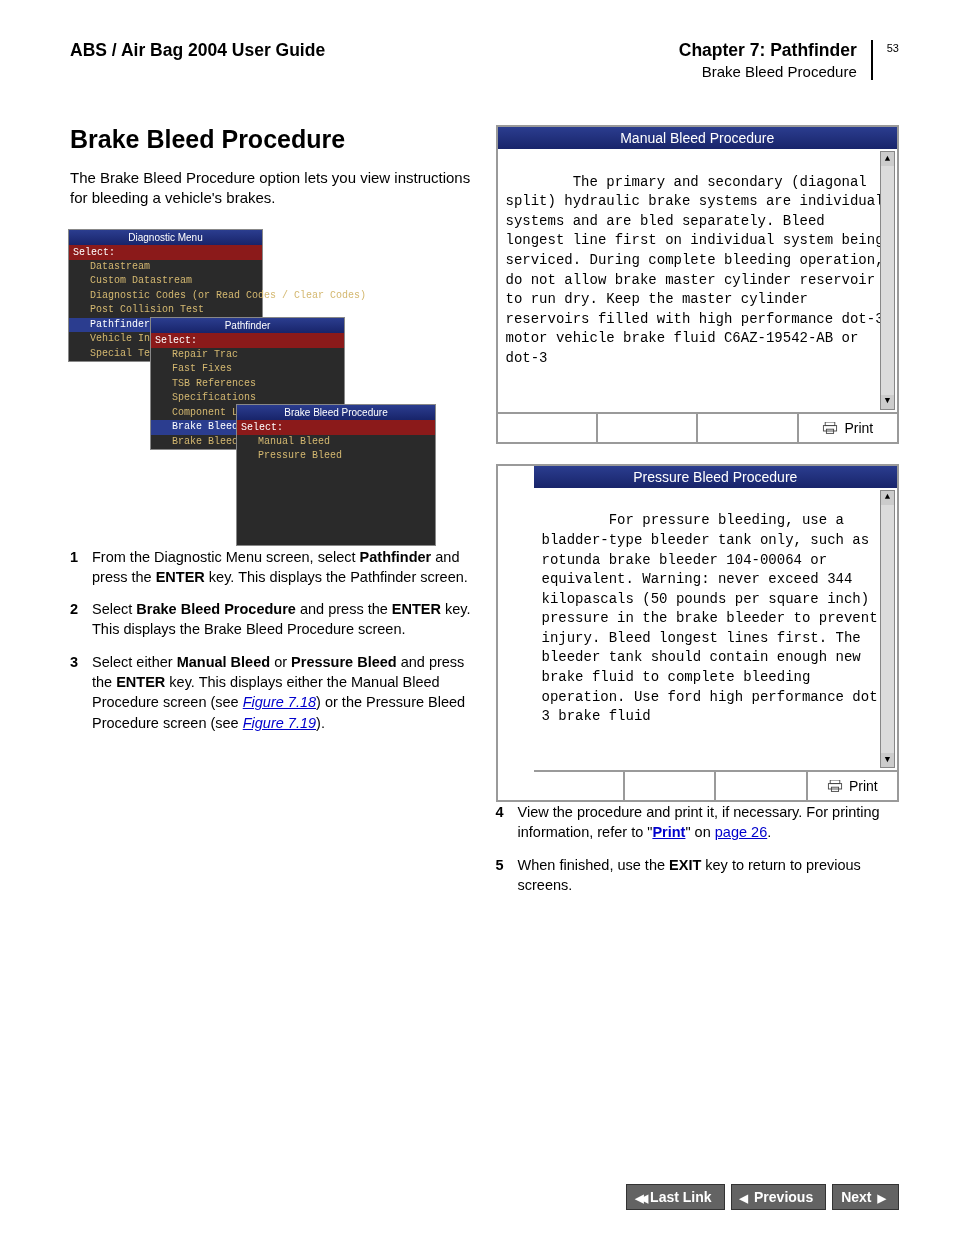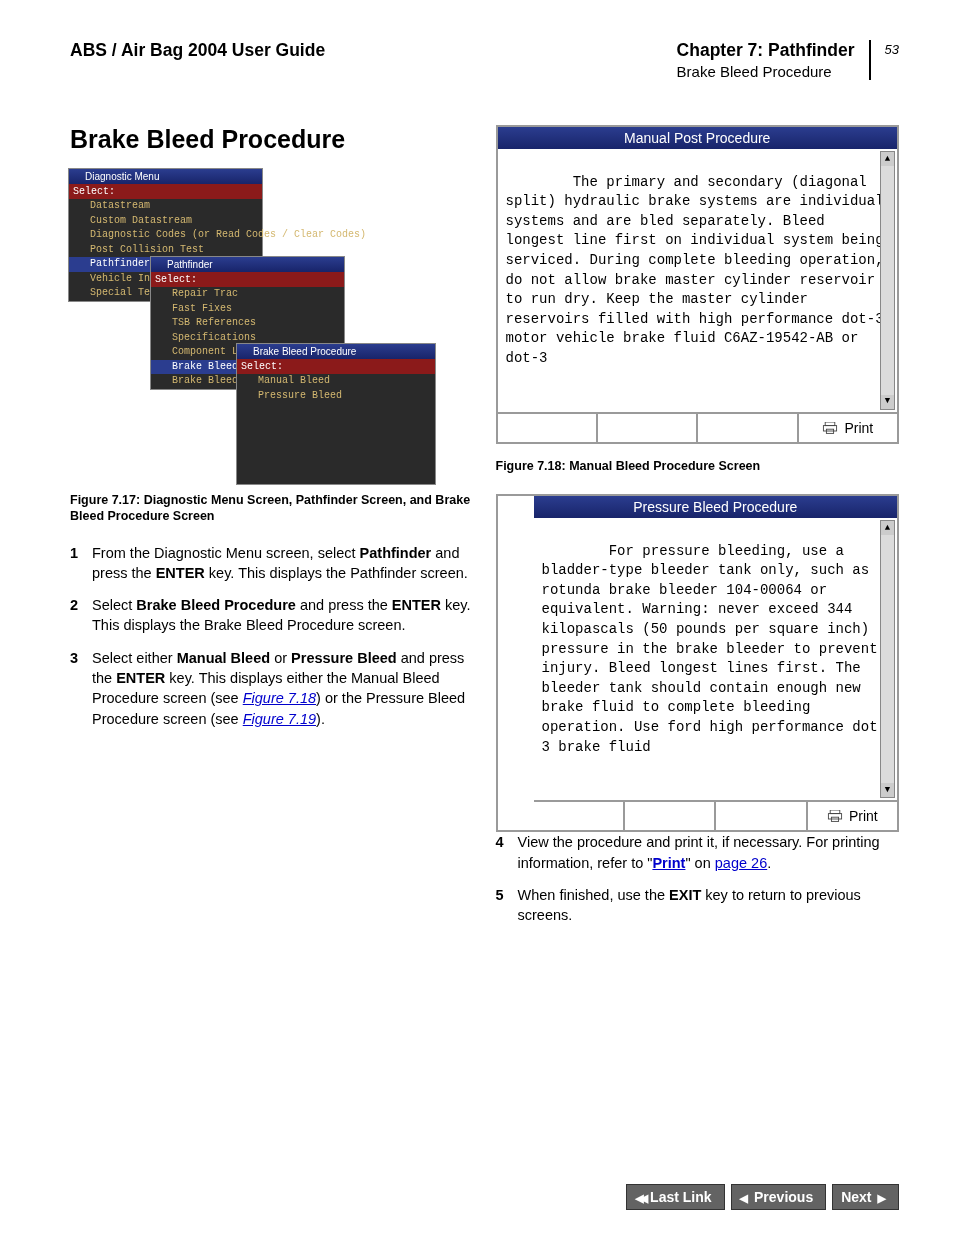--- a/index.html
+++ b/index.html
@@ -8,44 +8,45 @@
     color: #000;
     background: #fff;
     width: 954px;
     height: 1235px;
     position: relative;
     padding: 40px 55px 0 70px;
   }
   .headerbar { display: flex; align-items: flex-start; margin-bottom: 45px; }
   .header-left { flex: 1; font-weight: bold; font-size: 17.5px; }
   .header-right {
+    text-align: right;
     border-right: 2px solid #000;
     padding-right: 14px;
   }
   .chapter { font-weight: bold; font-size: 17.5px; }
   .subchap { font-size: 15px; margin-top: 2px; }
-  .page-num { font-size: 13px; margin-left: 14px; padding-top: 2px; font-style: italic; }
+  .page-num { font-size: 11px; margin-left: 14px; padding-top: 2px; }
   .columns { display: flex; gap: 22px; }
   .col { width: 50%; }
   h1 { font-size: 25px; font-weight: bold; margin-bottom: 14px; }
   .para { font-size: 15px; line-height: 1.35; margin-bottom: 20px; }
   .bold-line { font-size: 13px; font-weight: bold; margin-bottom: 18px; }
   .caption { font-size: 12.5px; font-weight: bold; margin: 14px 0 18px 0; line-height: 1.3; }
   ol.steps { list-style: none; font-size: 14.5px; line-height: 1.4; }
   ol.steps li { display: flex; margin-bottom: 12px; }
   ol.steps li .num { font-weight: bold; width: 22px; flex-shrink: 0; }
   ol.steps li .txt { flex: 1; }
   .txt b { font-weight: bold; }
   .link { color: #0000cc; text-decoration: underline; font-style: italic; cursor: pointer; }
   .link2 { color: #0000cc; text-decoration: underline; cursor: pointer; }
 
   
   .diag-stack { position: relative; width: 370px; height: 310px; margin-bottom: 8px; margin-left: -2px; }
   .dwin { position: absolute; background: #2a2a2a; border: 1px solid #888; color: #d4b870; font-family: "Courier New", monospace; font-size: 10px; }
-  .dwin .dtitle { background: linear-gradient(#2b3d8f,#18246a); color: #fff; text-align: left; font-size: 10px; padding: 2px 16px; font-family: Arial; }
+  .dwin .dtitle { background: linear-gradient(#2b3d8f,#18246a); color: #fff; text-align: center; font-size: 10px; padding: 2px 0; font-family: Arial; }
   .dwin .dsub { background: #8b1a1a; color: #fff; padding: 2px 4px; font-size: 10px; }
   .dwin .ditem { padding: 1px 21px; line-height: 1.25; white-space: nowrap; }
   .dwin .dhl { background: #2b3d8f; color: #fff; }
   .w1 { left: 0; top: 0; width: 195px; }
   .w2 { left: 82px; top: 88px; width: 195px; }
   .w3 { left: 168px; top: 175px; width: 200px; }
   .w3 .body3 { height: 110px; }
 
   
   .procbox { border: 2px solid #9a9a9a; background: #fff; width: 100%; }
@@ -89,20 +90,21 @@
     <div class="chapter">Chapter 7: Pathfinder</div>
     <div class="subchap">Brake Bleed Procedure</div>
   </div>
   <div class="page-num">53</div>
 </div>
 
 <div class="columns">
 
   <div class="col">
     <h1>Brake Bleed Procedure</h1>
+    <p class="para">The Brake Bleed Procedure option lets you view instructions for bleeding a vehicle's brakes.</p>
 
     <div class="diag-stack">
       <div class="dwin w1">
         <div class="dtitle">Diagnostic Menu</div>
         <div class="dsub">Select:</div>
         <div>
             <div class="ditem">Datastream</div>
             <div class="ditem">Custom Datastream</div>
             <div class="ditem">Diagnostic Codes  (or Read Codes / Clear Codes)</div>
             <div class="ditem">Post Collision Test</div>
@@ -127,42 +129,41 @@
       <div class="dwin w3">
         <div class="dtitle">Brake Bleed Procedure</div>
         <div class="dsub">Select:</div>
         <div class="body3">
             <div class="ditem">Manual Bleed</div>
             <div class="ditem">Pressure Bleed</div>
           </div>
       </div>
     </div>
 
-    <p class="caption">Figure 7.17: Diagnostic Menu Screen, Pathfinder Screen, and Brake Bleed Procedure Screen</p>
 
     <ol class="steps">
         <li>
           <span class="num">1</span>
           <span class="txt">From the Diagnostic Menu screen, select <b>Pathfinder</b> and press the <b>ENTER</b> key. This displays the Pathfinder screen.</span>
         </li>
         <li>
           <span class="num">2</span>
           <span class="txt">Select <b>Brake Bleed Procedure</b> and press the <b>ENTER</b> key. This displays the Brake Bleed Procedure screen.</span>
         </li>
         <li>
           <span class="num">3</span>
           <span class="txt">Select either <b>Manual Bleed</b> or <b>Pressure Bleed</b> and press the <b>ENTER</b> key. This displays either the Manual Bleed Procedure screen (see <span class="link">Figure 7.18</span>) or the Pressure Bleed Procedure screen (see <span class="link">Figure 7.19</span>).</span>
         </li>
       </ol>
   </div>
 
   <div class="col">
 
     <div class="procbox">
-      <div class="ptitle">Manual Post Procedure</div>
+      <div class="ptitle">Manual Bleed Procedure</div>
       <div class="pbody">
         <span>The primary and secondary (diagonal split) hydraulic brake systems are individual systems and are bled separately. Bleed longest line first on individual system being serviced. During complete bleeding operation, do not allow brake master cylinder reservoir to run dry. Keep the master cylinder reservoirs filled with high performance dot-3 motor vehicle brake fluid C6AZ-19542-AB or dot-3</span>
         <div class="scrollbar">
           <div class="arrow aup">▲</div>
           <div class="arrow adn">▼</div>
         </div>
       </div>
       <div class="pfooter">
         <div class="slot"></div>
           <div class="slot"></div>
@@ -170,21 +171,20 @@
         <div class="slot print">
           <svg class="printer-icon" viewBox="0 0 24 20">
               <rect x="4" y="0" width="16" height="6" fill="none" stroke="#444" stroke-width="1.5"></rect>
               <rect x="1" y="6" width="22" height="9" fill="none" stroke="#444" stroke-width="1.5"></rect>
               <rect x="6" y="12" width="12" height="7" fill="none" stroke="#444" stroke-width="1.5"></rect>
             </svg>
           <span>Print</span>
         </div>
       </div>
     </div>
-    <p class="caption">Figure 7.18: Manual Bleed Procedure Screen</p>
 
     <div class="procbox" style="margin-top:20px;padding-left:36px;">
       <div class="ptitle">Pressure Bleed Procedure</div>
       <div class="pbody">
         <span>For pressure bleeding, use a bladder-type bleeder tank only, such as rotunda brake bleeder 104-00064 or equivalent. Warning: never exceed 344 kilopascals (50 pounds per square inch) pressure in the brake bleeder to prevent injury. Bleed longest lines first. The bleeder tank should contain enough new brake fluid to complete bleeding operation. Use ford high performance dot 3 brake fluid</span>
         <div class="scrollbar">
           <div class="arrow aup">▲</div>
           <div class="arrow adn">▼</div>
         </div>
       </div>

